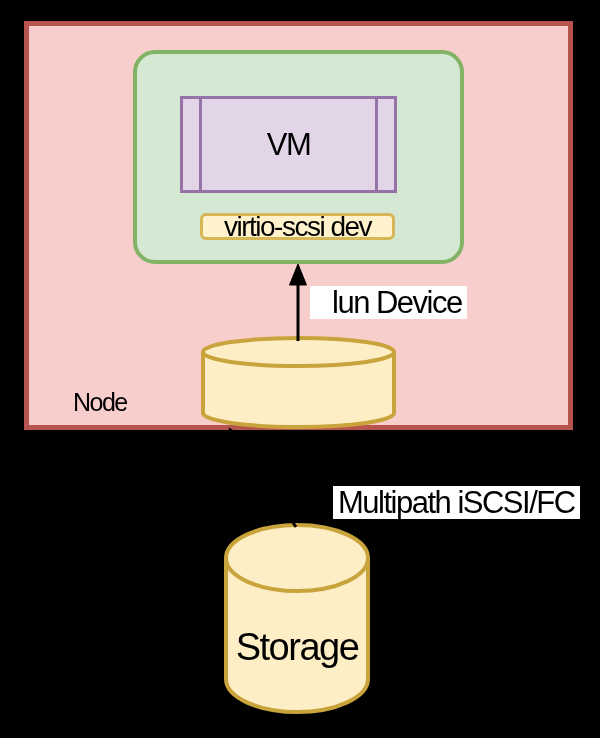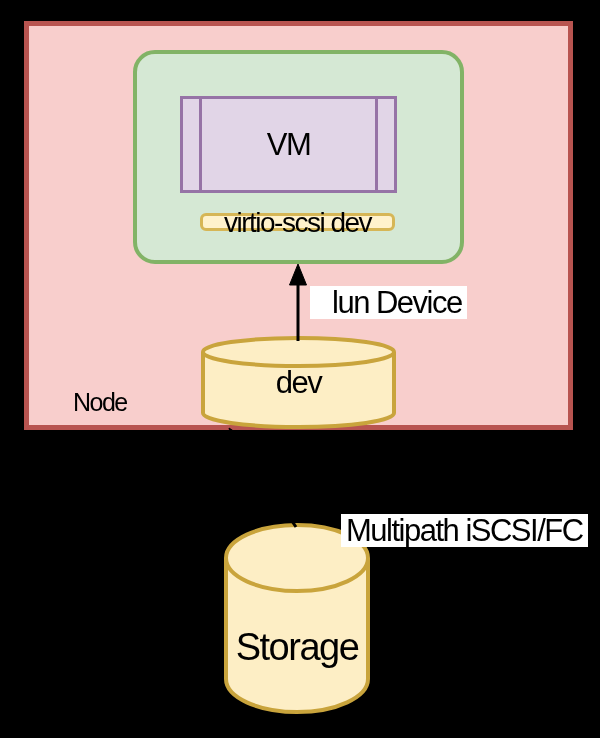--- a/index.html
+++ b/index.html
@@ -38,21 +38,21 @@
     left:180px;top:96px;width:217px;height:97px;
     background:var(--vm-fill);border:3px solid var(--vm-stroke);
     display:flex;align-items:center;justify-content:center;
     font-size:31px;
   }
   .vm-bar{position:absolute;top:0;bottom:0;width:3px;background:var(--vm-stroke);}
   .vm-bar.left{left:16px;}
   .vm-bar.right{right:16px;}
   
   .virtio-box{
-    left:200px;top:213px;width:195px;height:18px;
+    left:200px;top:213px;width:195px;height:27px;
     background:var(--virtio-fill);border:3px solid var(--virtio-stroke);
     border-radius:6px;
     display:flex;align-items:center;justify-content:center;
     font-size:28px;line-height:27px;white-space:nowrap;overflow:visible;
   }
   
   .layer{left:0;top:0;width:600px;height:738px;pointer-events:none;}
   .cyl-body{fill:var(--cylinder-fill);stroke:var(--cylinder-stroke);stroke-width:4;stroke-linejoin:round;}
   .cyl-inner{fill:none;stroke:var(--cylinder-stroke);stroke-width:4;}
   .edge-line{stroke:var(--connector);stroke-width:3;fill:none;}
@@ -65,21 +65,21 @@
   .storage-label{
     left:226px;top:631px;width:142px;text-align:center;
     font-size:38px;line-height:33px;
   }
   
   .edge-label{
     background:var(--edge-label-bg);font-size:31px;line-height:31px;
     padding:1px 5px;white-space:nowrap;
   }
   .lun-label{left:310px;top:286px;padding-left:22px;}
-  .multipath-label{left:341px;top:486px;margin-top:28px;}
+  .multipath-label{left:333px;top:486px;}
 </style>
 </head>
 <body>
 
 <div class="abs node-box"></div>
 <div class="abs node-label">Node</div>
 
 <div class="abs vm-group"></div>
 
 <div class="abs vm-box">
@@ -97,21 +97,20 @@
     <path class="cyl-body" d="M 203 352 A 95.5 14 0 0 1 394 352 L 394 413 A 95.5 14 0 0 1 203 413 Z"></path>
     <path class="cyl-inner" d="M 203 352 A 95.5 14 0 0 0 394 352"></path>
   </g>
   <g>
     <path class="cyl-body" d="M 226 558 A 71 33 0 0 1 368 558 L 368 679 A 71 33 0 0 1 226 679 Z"></path>
     <path class="cyl-inner" d="M 226 558 A 71 33 0 0 0 368 558"></path>
   </g>
 </svg>
 
 <div class="abs dm-label">
-  <div>dev</div>
 </div>
 <div class="abs storage-label">Storage</div>
 
 <svg class="abs layer" viewBox="0 0 600 738">
   <g>
     <line class="edge-line" x1="298" y1="341" x2="298" y2="284"></line>
     <polygon class="edge-head" points="298,264 289.5,285 306.5,285"></polygon>
   </g>
   <g>
     <line class="edge-line" x1="296" y1="527" x2="239" y2="443"></line>

